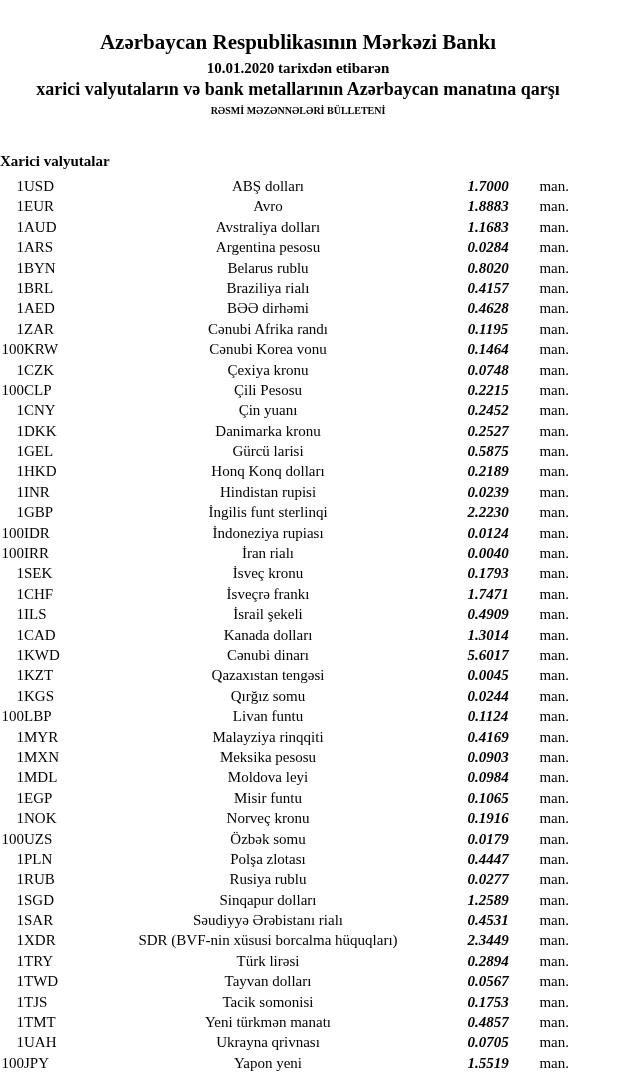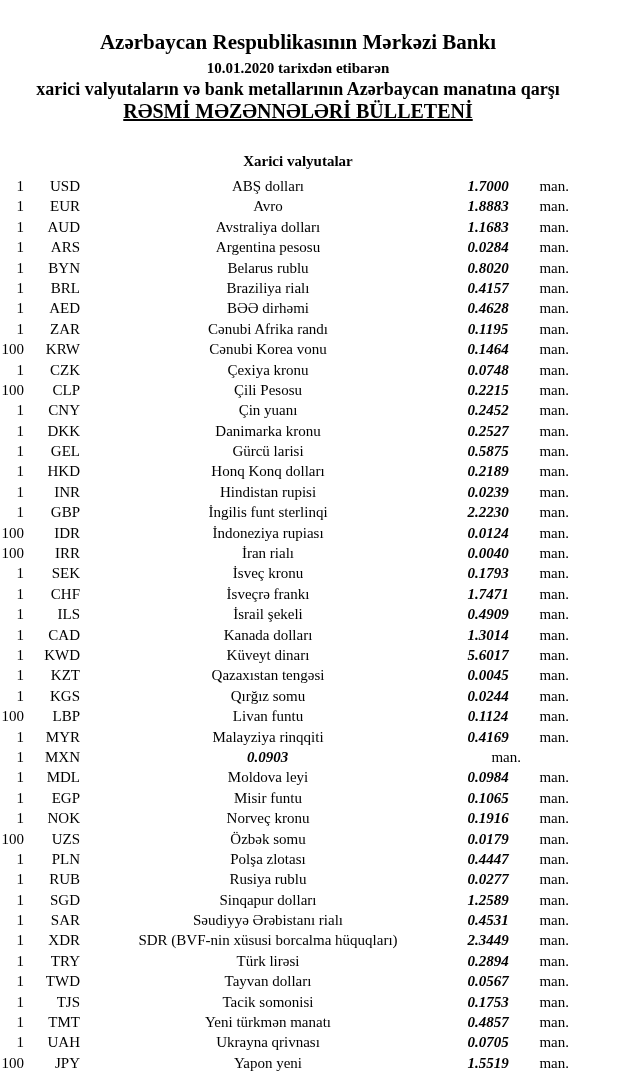--- a/index.html
+++ b/index.html
@@ -27,46 +27,44 @@
     line-height: 21px;
     margin-top: 3px;
   }
   .subtitle {
     font-size: 18px;
     font-weight: bold;
     text-align: center;
     line-height: 21px;
   }
   .doc-title {
-    font-size: 20px;
+    font-size: 10px;
     font-weight: bold;
     text-align: center;
     line-height: 22px;
-    text-decoration: underline;
   }
   .section-title {
     font-size: 15px;
     font-weight: bold;
-    text-align: center;
     margin-top: 31px;
   }
   .rates-table {
     margin-top: 6px;
     margin-right: 27px;
   }
   .row {
     display: grid;
     grid-template-columns: 24px 56px 1fr 66px 48px;
     align-items: baseline;
     height: 20.4px;
     line-height: 20.4px;
     font-size: 15px;
   }
   .qty  { text-align: right; }
-  .code { text-align: right; }
+  .code { text-align: left; }
   .name { text-align: center; padding-left: 1px; }
   .rate { text-align: center; font-weight: bold; font-style: italic; }
   .unit { text-align: right; }
 </style>
 </head>
 <body>
 
 <div class="page">
   <header>
     <div class="bank-name">Azərbaycan Respublikasının Mərkəzi Bankı</div>
@@ -259,21 +257,21 @@
         <span class="qty">1</span>
         <span class="code">CAD</span>
         <span class="name">Kanada dolları</span>
         <span class="rate">1.3014</span>
         <span class="unit">man.</span>
       </div>
 
       <div class="row">
         <span class="qty">1</span>
         <span class="code">KWD</span>
-        <span class="name">Küveyt dinarı</span>
+        <span class="name">Cənubi dinarı</span>
         <span class="rate">5.6017</span>
         <span class="unit">man.</span>
       </div>
 
       <div class="row">
         <span class="qty">1</span>
         <span class="code">KZT</span>
         <span class="name">Qazaxıstan tengəsi</span>
         <span class="rate">0.0045</span>
         <span class="unit">man.</span>
@@ -299,20 +297,21 @@
         <span class="qty">1</span>
         <span class="code">MYR</span>
         <span class="name">Malayziya rinqqiti</span>
         <span class="rate">0.4169</span>
         <span class="unit">man.</span>
       </div>
 
       <div class="row">
         <span class="qty">1</span>
         <span class="code">MXN</span>
+        <span class="name">Meksika pesosu</span>
         <span class="rate">0.0903</span>
         <span class="unit">man.</span>
       </div>
 
       <div class="row">
         <span class="qty">1</span>
         <span class="code">MDL</span>
         <span class="name">Moldova leyi</span>
         <span class="rate">0.0984</span>
         <span class="unit">man.</span>

